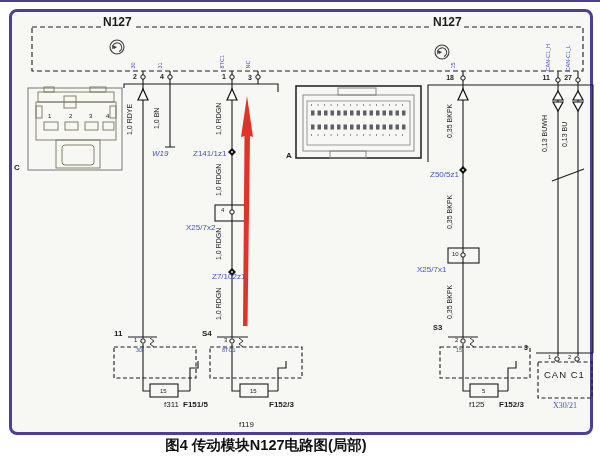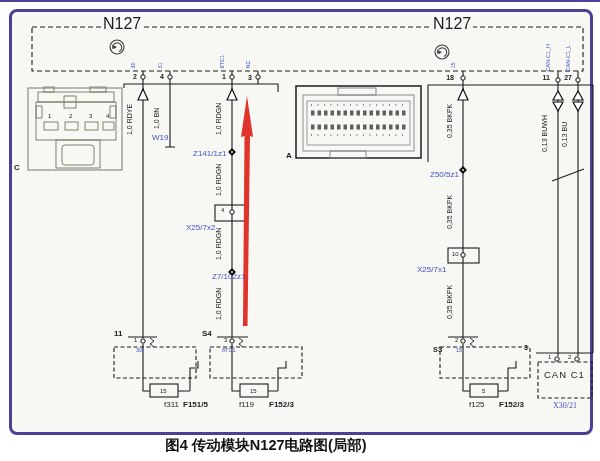--- a/index.html
+++ b/index.html
@@ -2,21 +2,21 @@
 <html><head>
 <meta charset="utf-8">
 <style>
   html,body{margin:0;padding:0;background:#ffffff;}
   .stage{position:relative;width:600px;height:461px;background:#ffffff;overflow:hidden;
          font-family:"Liberation Sans","DejaVu Sans",sans-serif;color:#1c1c1c;}
   .frame{position:absolute;left:9px;top:9px;width:578px;height:420px;border:3px solid #4d3f96;border-radius:8px;background:#f7f7f4;}
   .topline{position:absolute;left:0;top:0;width:600px;height:2px;background:#4d3f96;}
   svg.layer{position:absolute;left:0;top:0;z-index:2;}
   .lbl{position:absolute;z-index:3;white-space:nowrap;line-height:1;}
-  .k10b{font-size:16px;font-weight:normal;background:#f7f7f4;padding:0 2px;}
+  .k10b{font-size:12px;font-weight:bold;background:#f7f7f4;padding:0 2px;}
   .k9{font-size:9.5px;letter-spacing:1px;}
   .k8{font-size:8px;}
   .k8b{font-size:8px;font-weight:bold;}
   .k7b{font-size:7px;font-weight:bold;width:12px;text-align:right;}
   .k6{font-size:6px;}
   .b8{font-size:8px;color:#4353c4;}
   .b6{font-size:5.5px;color:#4353c4;}
   .vlab{position:absolute;z-index:3;white-space:nowrap;font-size:7px;color:#222;
         transform-origin:0 100%;transform:rotate(-90deg);line-height:1;}
   .vcode{position:absolute;z-index:3;white-space:nowrap;font-size:5.5px;color:#4353c4;
@@ -181,21 +181,21 @@
   <div class="vlab" style="left:222px;top:128px;">1,0 RDGN</div>
   <div class="vlab" style="left:222px;top:189px;">1,0 RDGN</div>
   <div class="vlab" style="left:222px;top:253px;">1,0 RDGN</div>
   <div class="vlab" style="left:222px;top:313px;">1,0 RDGN</div>
   <div class="vlab" style="left:453px;top:131px;">0,35 BKPK</div>
   <div class="vlab" style="left:453px;top:222px;">0,35 BKPK</div>
   <div class="vlab" style="left:453px;top:312px;">0,35 BKPK</div>
   <div class="vlab" style="left:548px;top:145px;">0,13 BUWH</div>
   <div class="vlab" style="left:568px;top:140px;">0,13 BU</div>
 
-  <div class="lbl b8" style="left:152px;top:134px;">W19</div>
+  <div class="lbl b8" style="left:152px;top:150px;font-style:italic;">W19</div>
   <div class="lbl b8" style="left:193px;top:150px;">Z141/1z1</div>
   <div class="lbl b8" style="left:186px;top:224px;">X25/7x2</div>
   <div class="lbl b8" style="left:191px;top:273px;margin-left:21px;">Z7/102z1</div>
   <div class="lbl b8" style="left:430px;top:171px;">Z50/5z1</div>
   <div class="lbl b8" style="left:417px;top:266px;">X25/7x1</div>
   <div class="lbl b8" style="left:553px;top:402px;font-family:Liberation Serif, serif;">X30/21</div>
 
   <div class="lbl k6" style="left:221px;top:207px;">4</div>
   <div class="lbl k6" style="left:452px;top:251px;">10</div>
 
@@ -203,24 +203,24 @@
   <div class="lbl k6" style="left:134px;top:337px;">1</div>
   <div class="lbl b6" style="left:136px;top:348px;">30I</div>
   <div class="lbl k6" style="left:160px;top:388px;">15</div>
   <div class="lbl k8" style="left:164px;top:401px;">f311</div>
   <div class="lbl k8b" style="left:183px;top:401px;">F151/5</div>
 
   <div class="lbl k8b" style="left:202px;top:330px;">S4</div>
   <div class="lbl k6" style="left:224px;top:337px;">3</div>
   <div class="lbl b6" style="left:222px;top:348px;">8TC1</div>
   <div class="lbl k6" style="left:250px;top:388px;">15</div>
-  <div class="lbl k8" style="left:239px;top:401px;">f119</div>
+  <div class="lbl k8" style="left:239px;top:421px;">f119</div>
   <div class="lbl k8b" style="left:269px;top:401px;">F152/3</div>
 
-  <div class="lbl k8b" style="left:433px;top:346px;font-family:Liberation Mono, monospace;">S3</div>
+  <div class="lbl k8b" style="left:433px;top:324px;font-family:Liberation Mono, monospace;">S3</div>
   <div class="lbl k6" style="left:455px;top:337px;">2</div>
   <div class="lbl b6" style="left:456px;top:348px;">15</div>
   <div class="lbl k6" style="left:482px;top:388px;">5</div>
   <div class="lbl k8" style="left:469px;top:401px;">f125</div>
   <div class="lbl k8b" style="left:499px;top:401px;">F152/3</div>
 
   <div class="lbl k7b" style="left:516px;top:344px;">3</div>
   <div class="lbl k6" style="left:548px;top:354px;">1</div>
   <div class="lbl k6" style="left:568px;top:354px;">2</div>
   <div class="lbl k9" style="left:544px;top:370px;">CAN C1</div>

